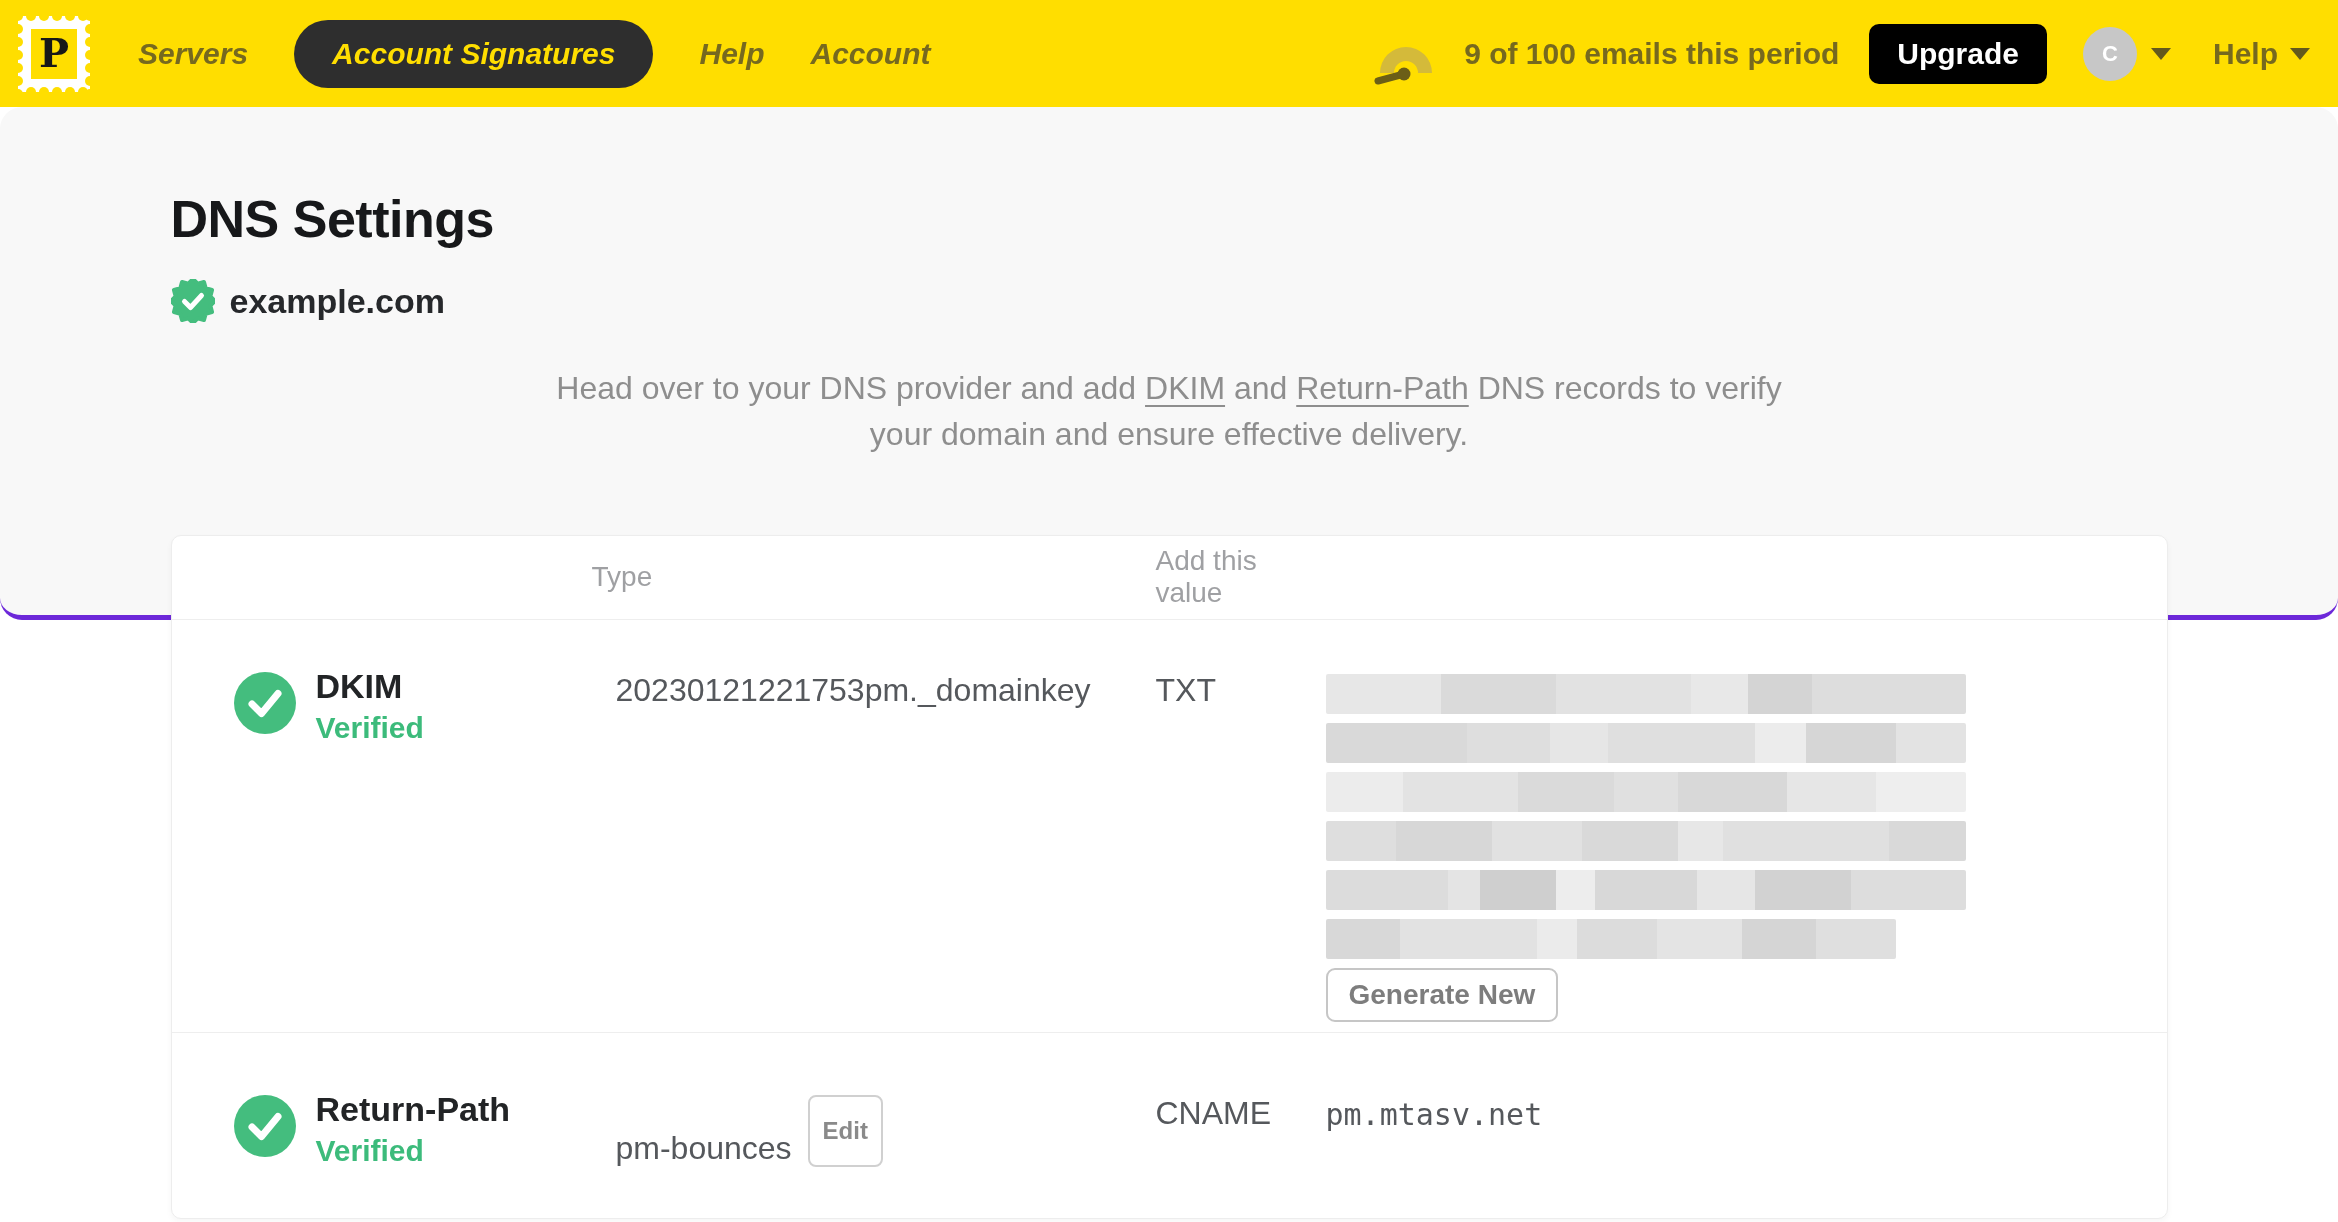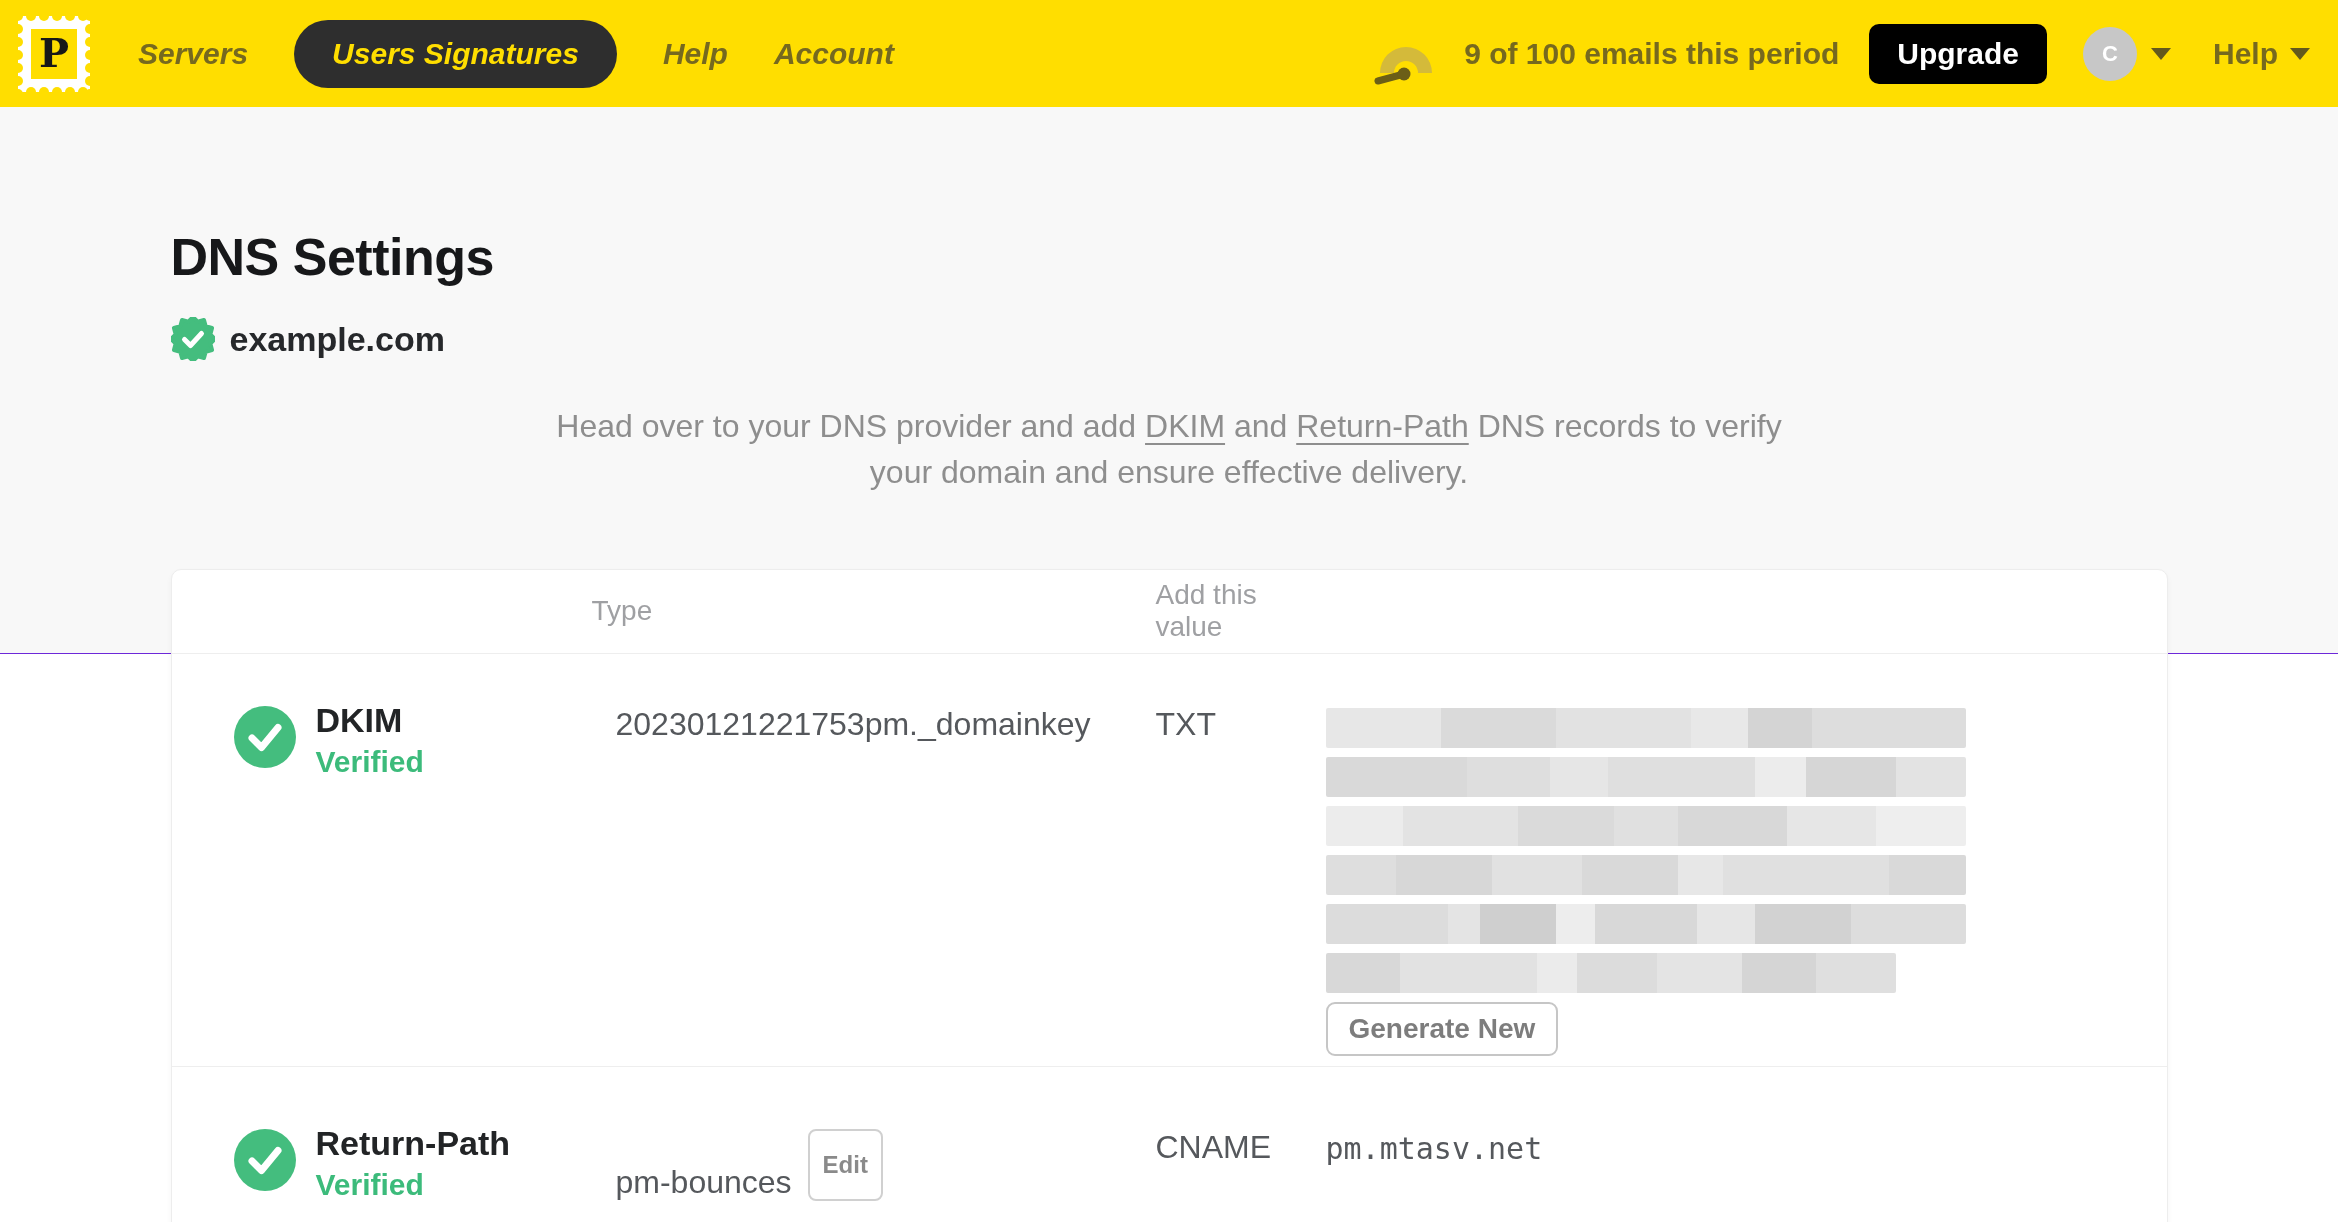--- a/index.html
+++ b/index.html
@@ -44,22 +44,23 @@
   .caret {
     width:0; height:0; display:inline-block;
     border-left:10px solid transparent; border-right:10px solid transparent;
     border-top:12px solid #63591D;
   }
   .help-wrap { display:flex; align-items:center; gap:12px; margin-left:16px; cursor:pointer; }
   .help-label { font-size:30px; font-weight:700; color:#76691F; }
 
   
   .hero {
-    background:#F8F8F8; border-bottom:1px solid #6d28d9;
-    padding:120px 0 157px 0;
+    background:#F8F8F8; border-bottom:5px solid #6d28d9;
+    padding:82px 0 157px 0;
+    border-radius:22px;
   }
   .container { width:1997px; margin:0 auto; }
   .page-title { font-size:52px; font-weight:700; color:#17181A; letter-spacing:-0.5px; }
   .domain-row { display:flex; align-items:center; gap:15px; margin-top:30px; }
   .seal-icon { width:44px; height:44px; display:block; }
   .domain-name { font-size:34px; font-weight:700; color:#26282B; }
   .intro {
     max-width:1260px; margin:42px auto 0; text-align:center;
     font-size:32px; line-height:1.45; color:#8E8E8E;
   }
@@ -148,21 +149,21 @@
         <circle cx="41" cy="78" r="5"></circle>
         <circle cx="54" cy="78" r="5"></circle>
         <circle cx="67" cy="78" r="5"></circle>
       <rect x="15" y="15" width="46" height="50"></rect>
     </g>
     <text x="38" y="53" text-anchor="middle" font-family="DejaVu Serif, serif" font-weight="bold" font-size="40" fill="#181818">P</text>
   </svg>
 
   <nav class="nav-links">
     <a class="nav-link">Servers</a>
-    <a class="nav-link active">Users Signatures</a>
+    <a class="nav-link active">Account Signatures</a>
     <a class="nav-link">Help</a>
     <a class="nav-link">Account</a>
   </nav>
 
   <div class="nav-right">
     <svg class="gauge-icon" viewBox="0 0 64 52">
       <path d="M6,40 A26,26 0 0 1 58,40 L44,40 A12,12 0 0 0 20,40 Z" fill="#D4BA3A"></path>
       <path d="M30,41 L4,48" stroke="#6B5E17" stroke-width="7" stroke-linecap="round" fill="none"></path>
       <circle cx="30" cy="41" r="6.5" fill="#6B5E17"></circle>
     </svg>

